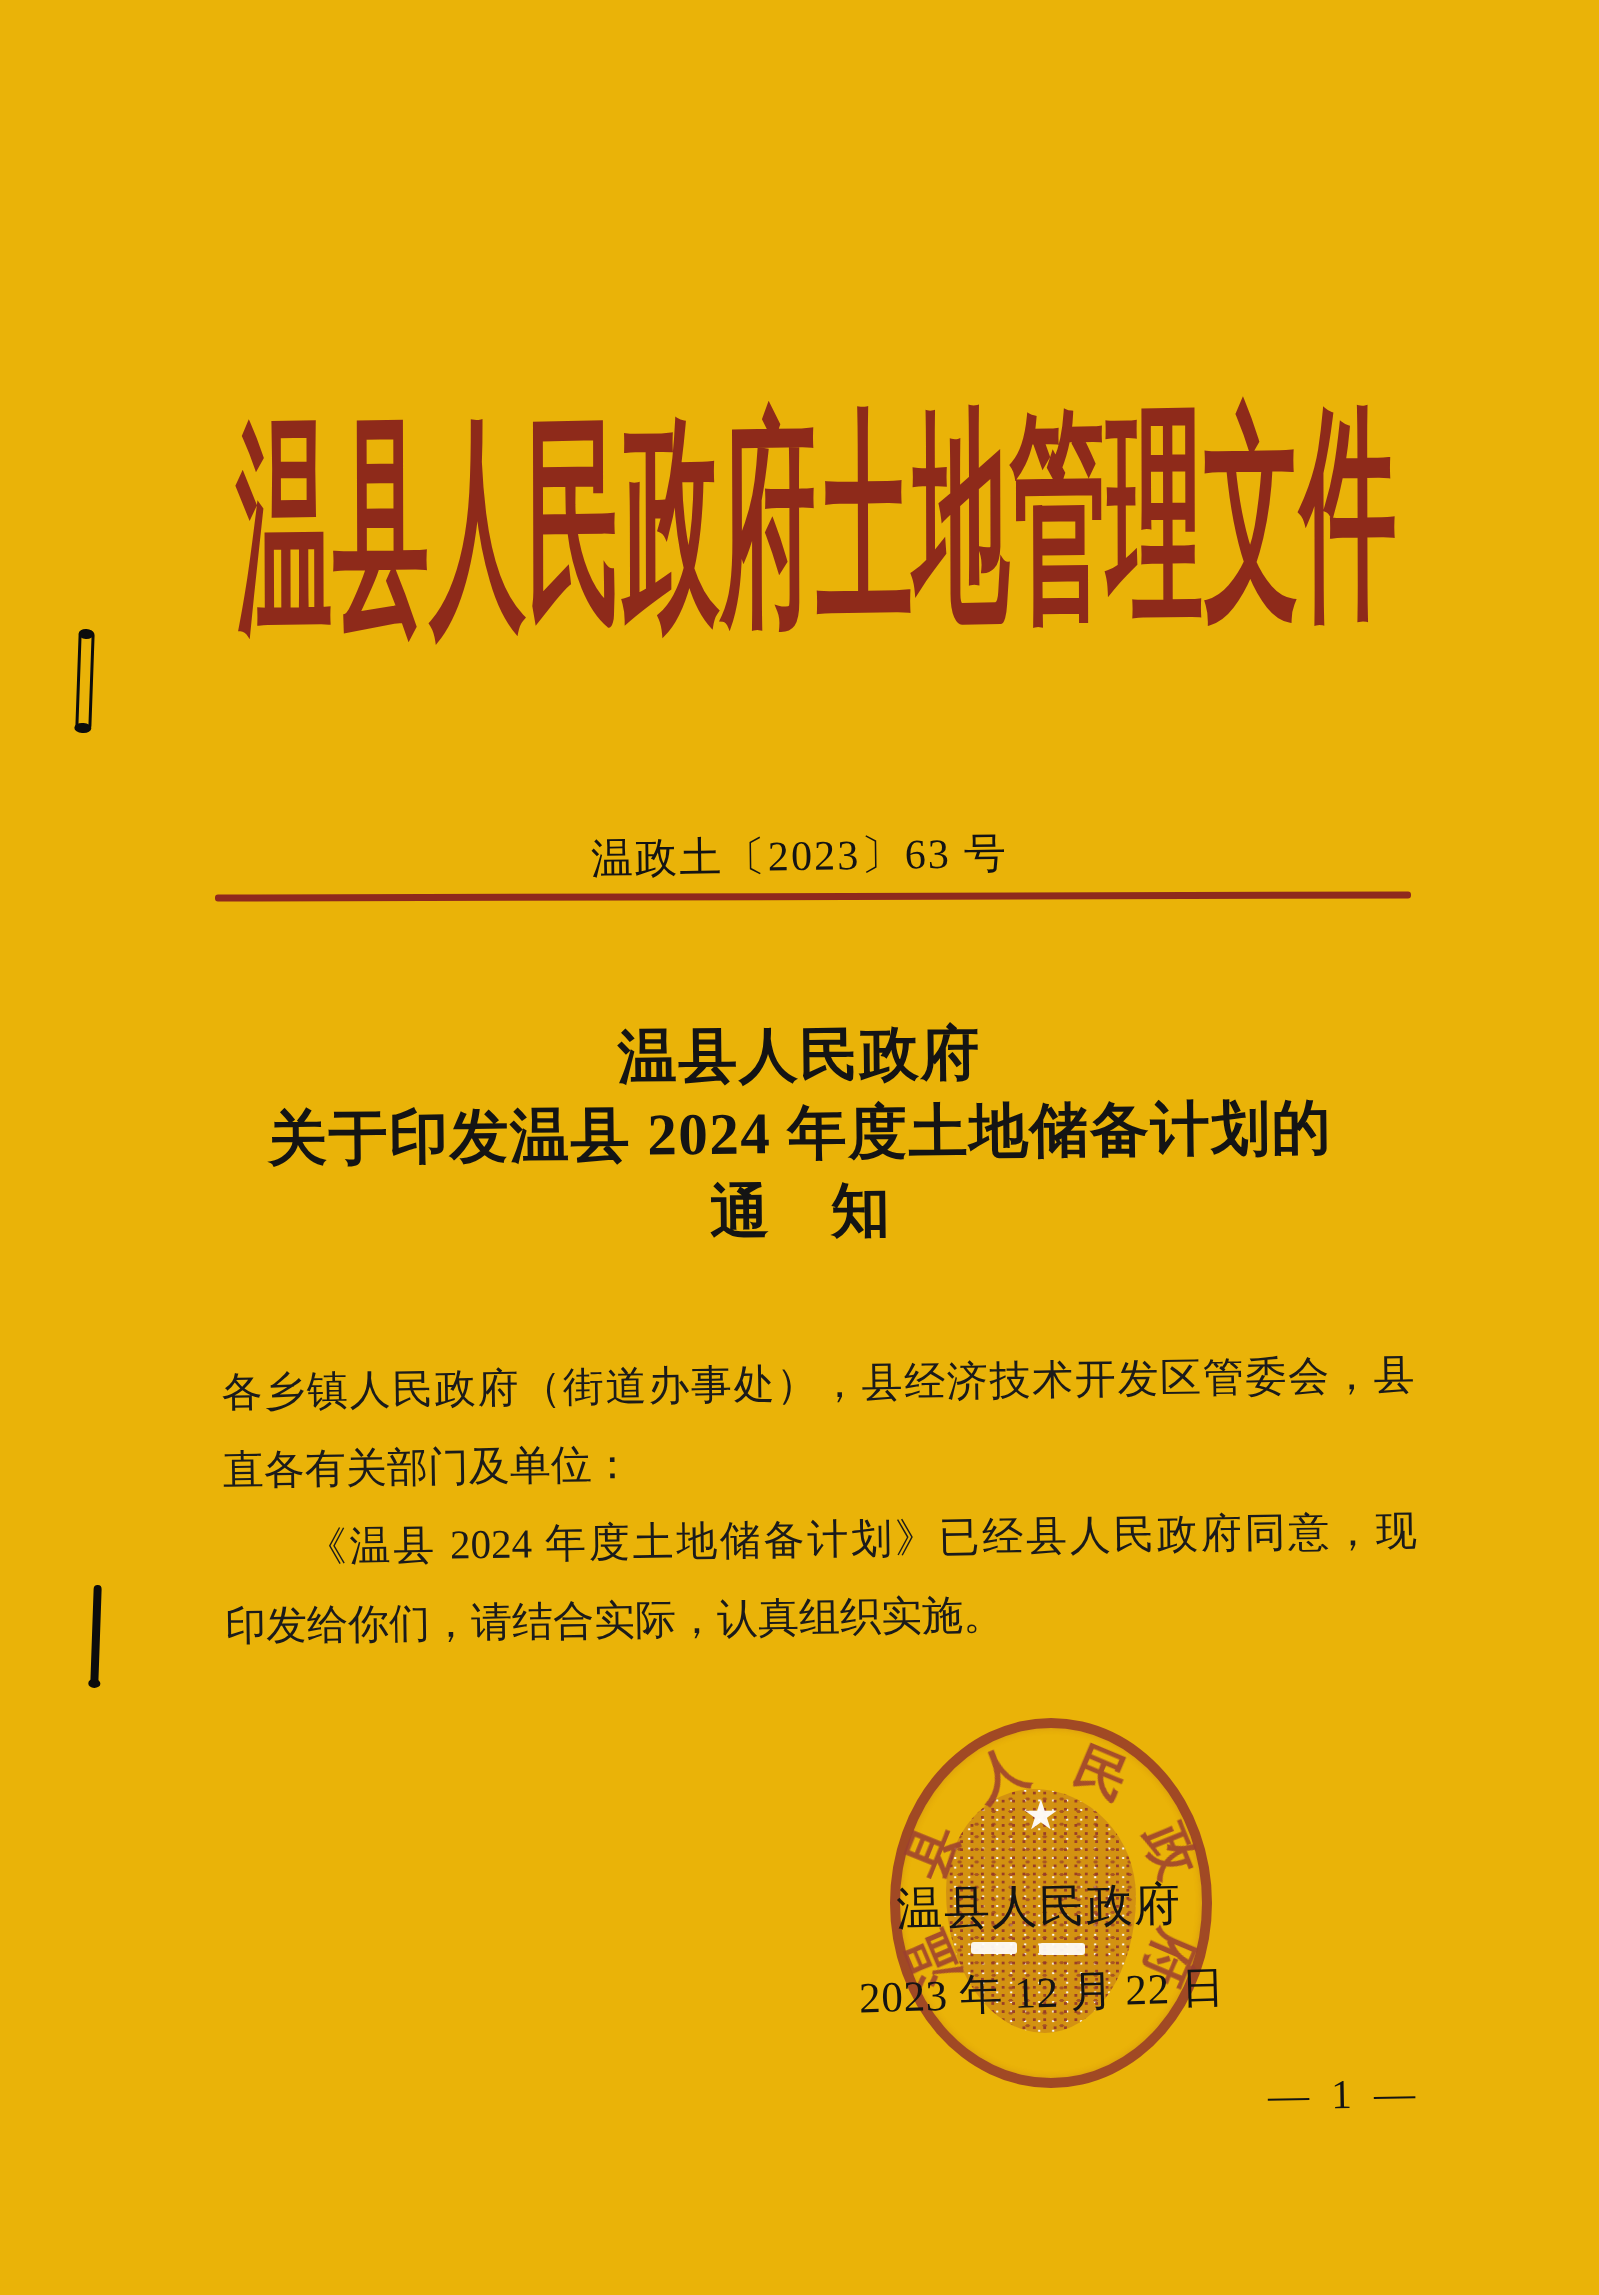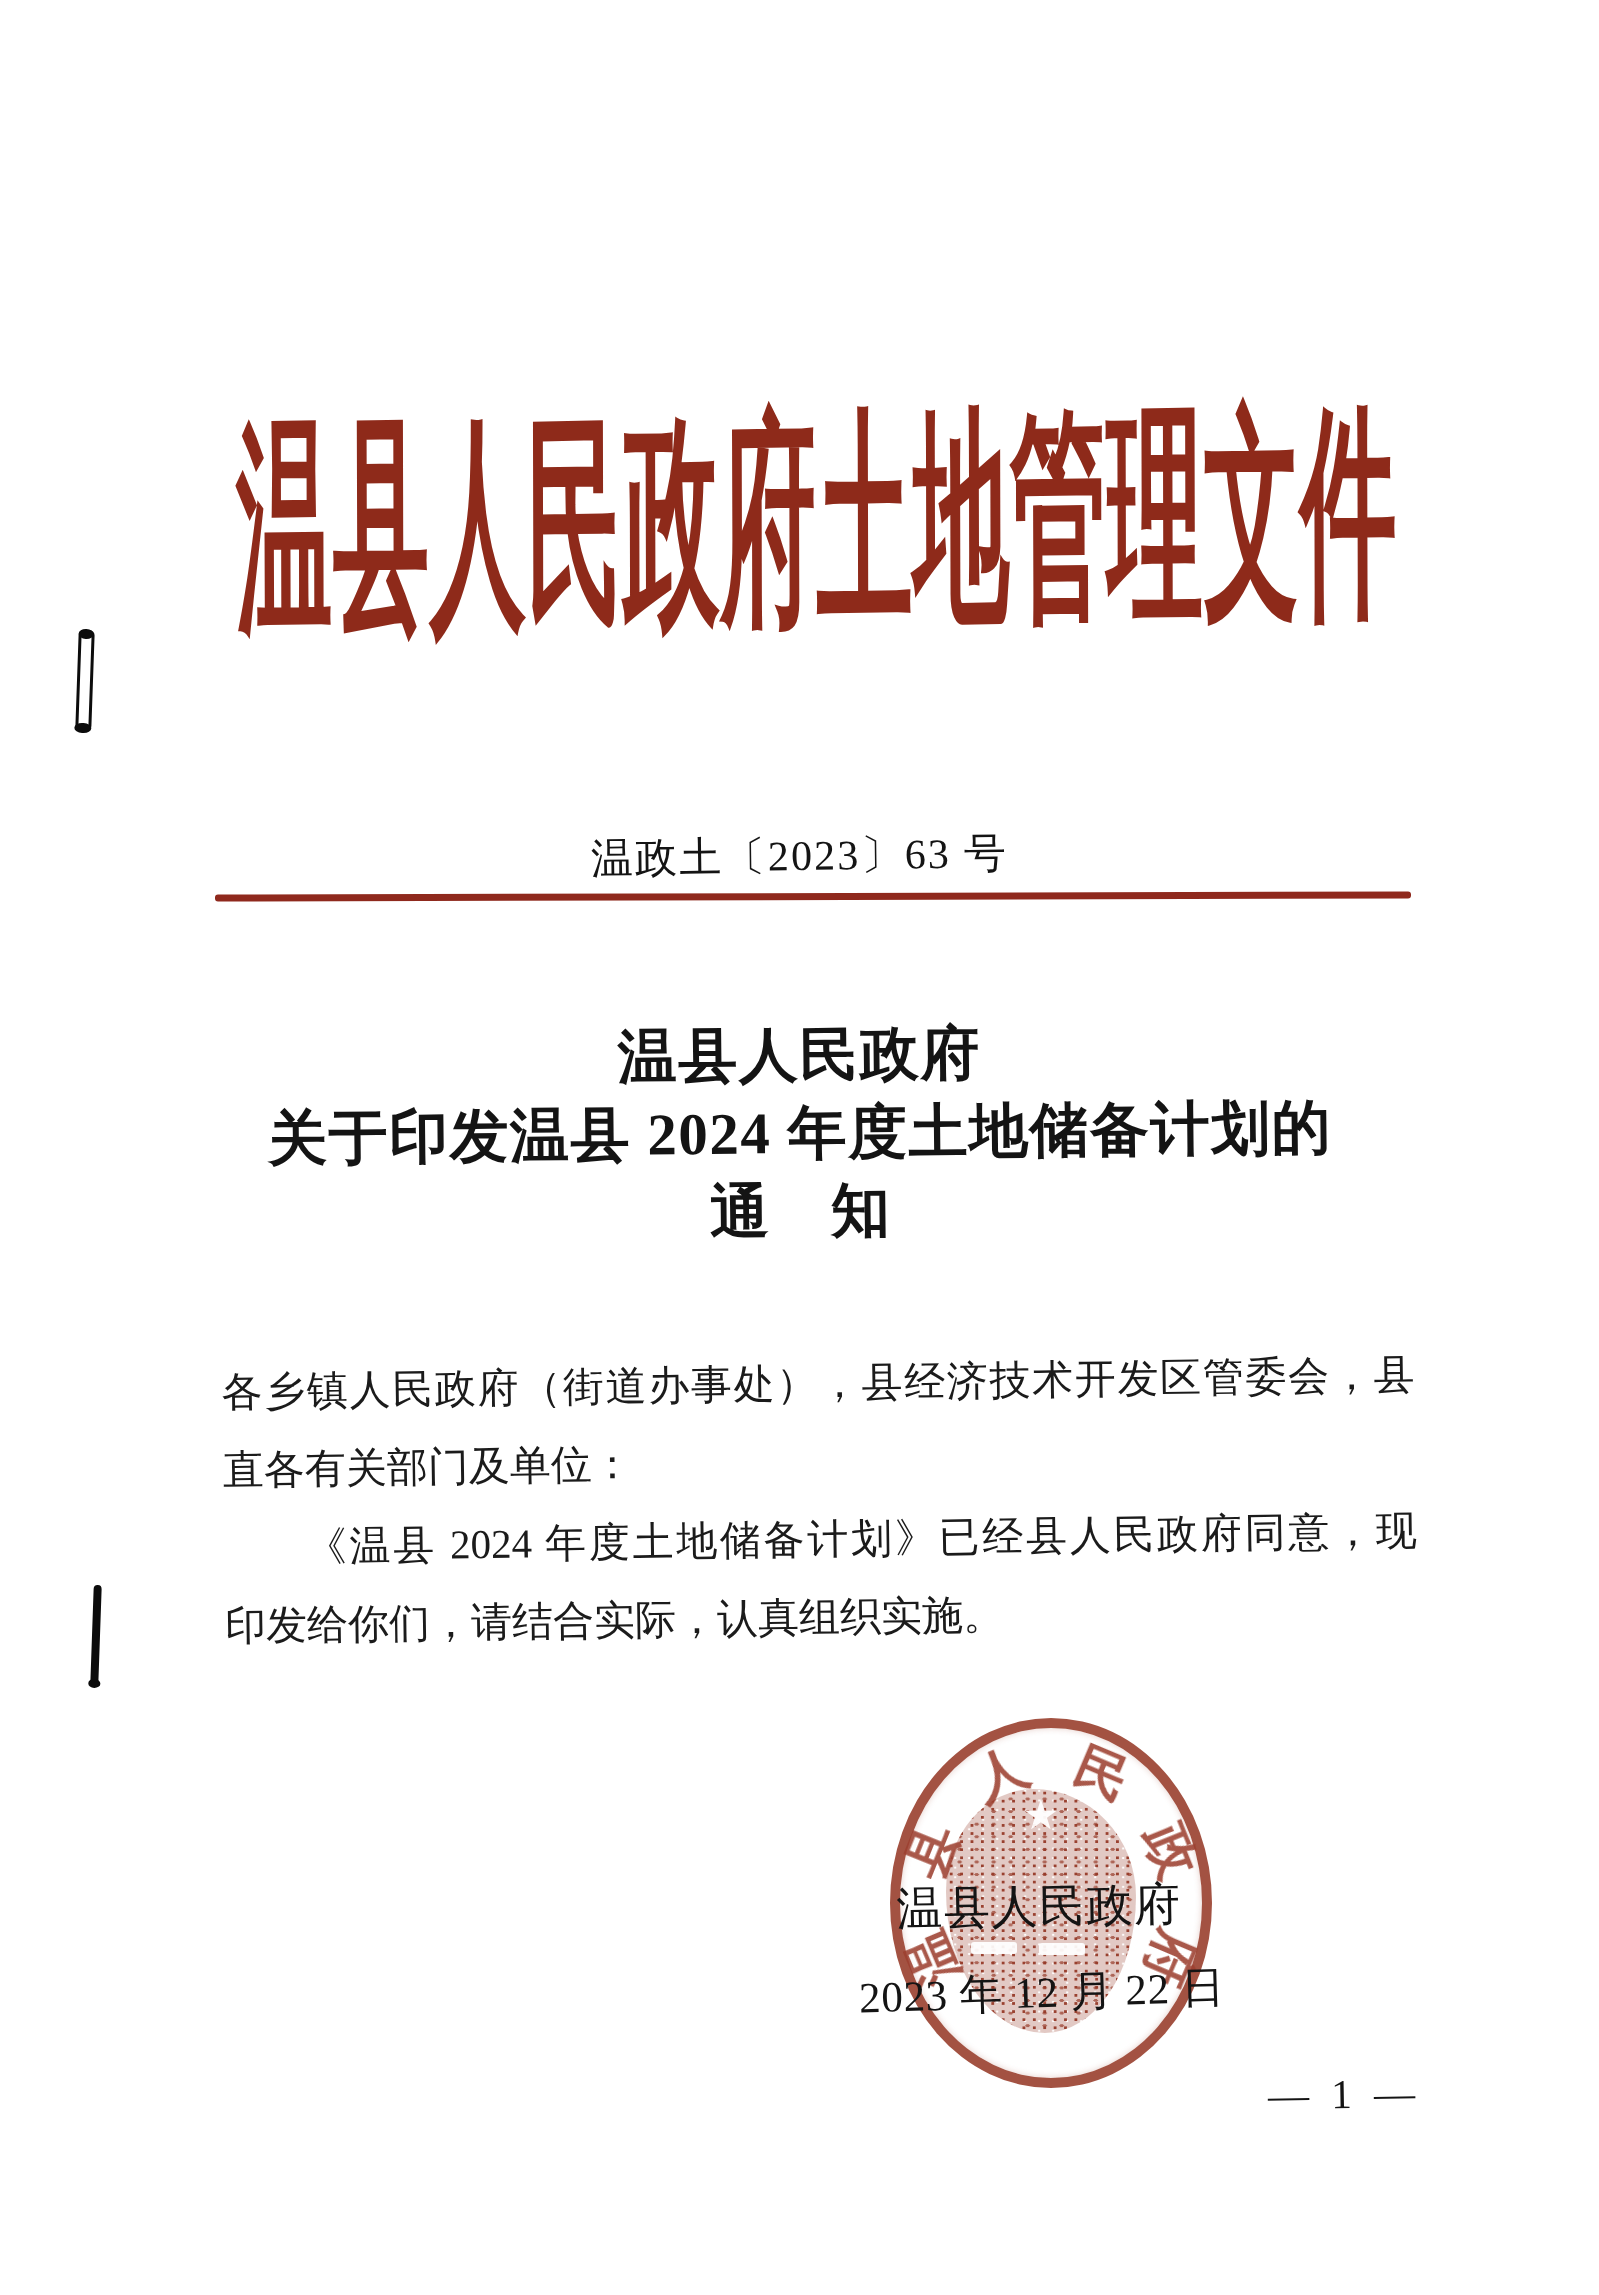--- a/index.html
+++ b/index.html
@@ -1,20 +1,20 @@
 <!DOCTYPE html>
 <html style="--red-masthead: #8e2a1a; --red-rule: #8f291d; --red-seal: #9d4030; --ink: #141414;font-size:12px"><head>
 <meta charset="utf-8">
 <style>
   html,body{margin:0;padding:0;background:#e8e8e8;}
   .page{
     position:relative;
     width:1599px;height:2295px;
     margin:0 auto;
-    background:#ffffff;
+    background:#eab308;
     overflow:hidden;
     font-family:"Liberation Serif","DejaVu Serif",serif;
     color:var(--ink,#141414);
   }
   
   .masthead{
     position:absolute;left:236px;top:406px;width:1160px;
     font-size:96px;line-height:98px;font-weight:700;
     color:var(--red-masthead,#8e2a1a);
     text-align:justify;text-align-last:justify;text-justify:inter-character;

